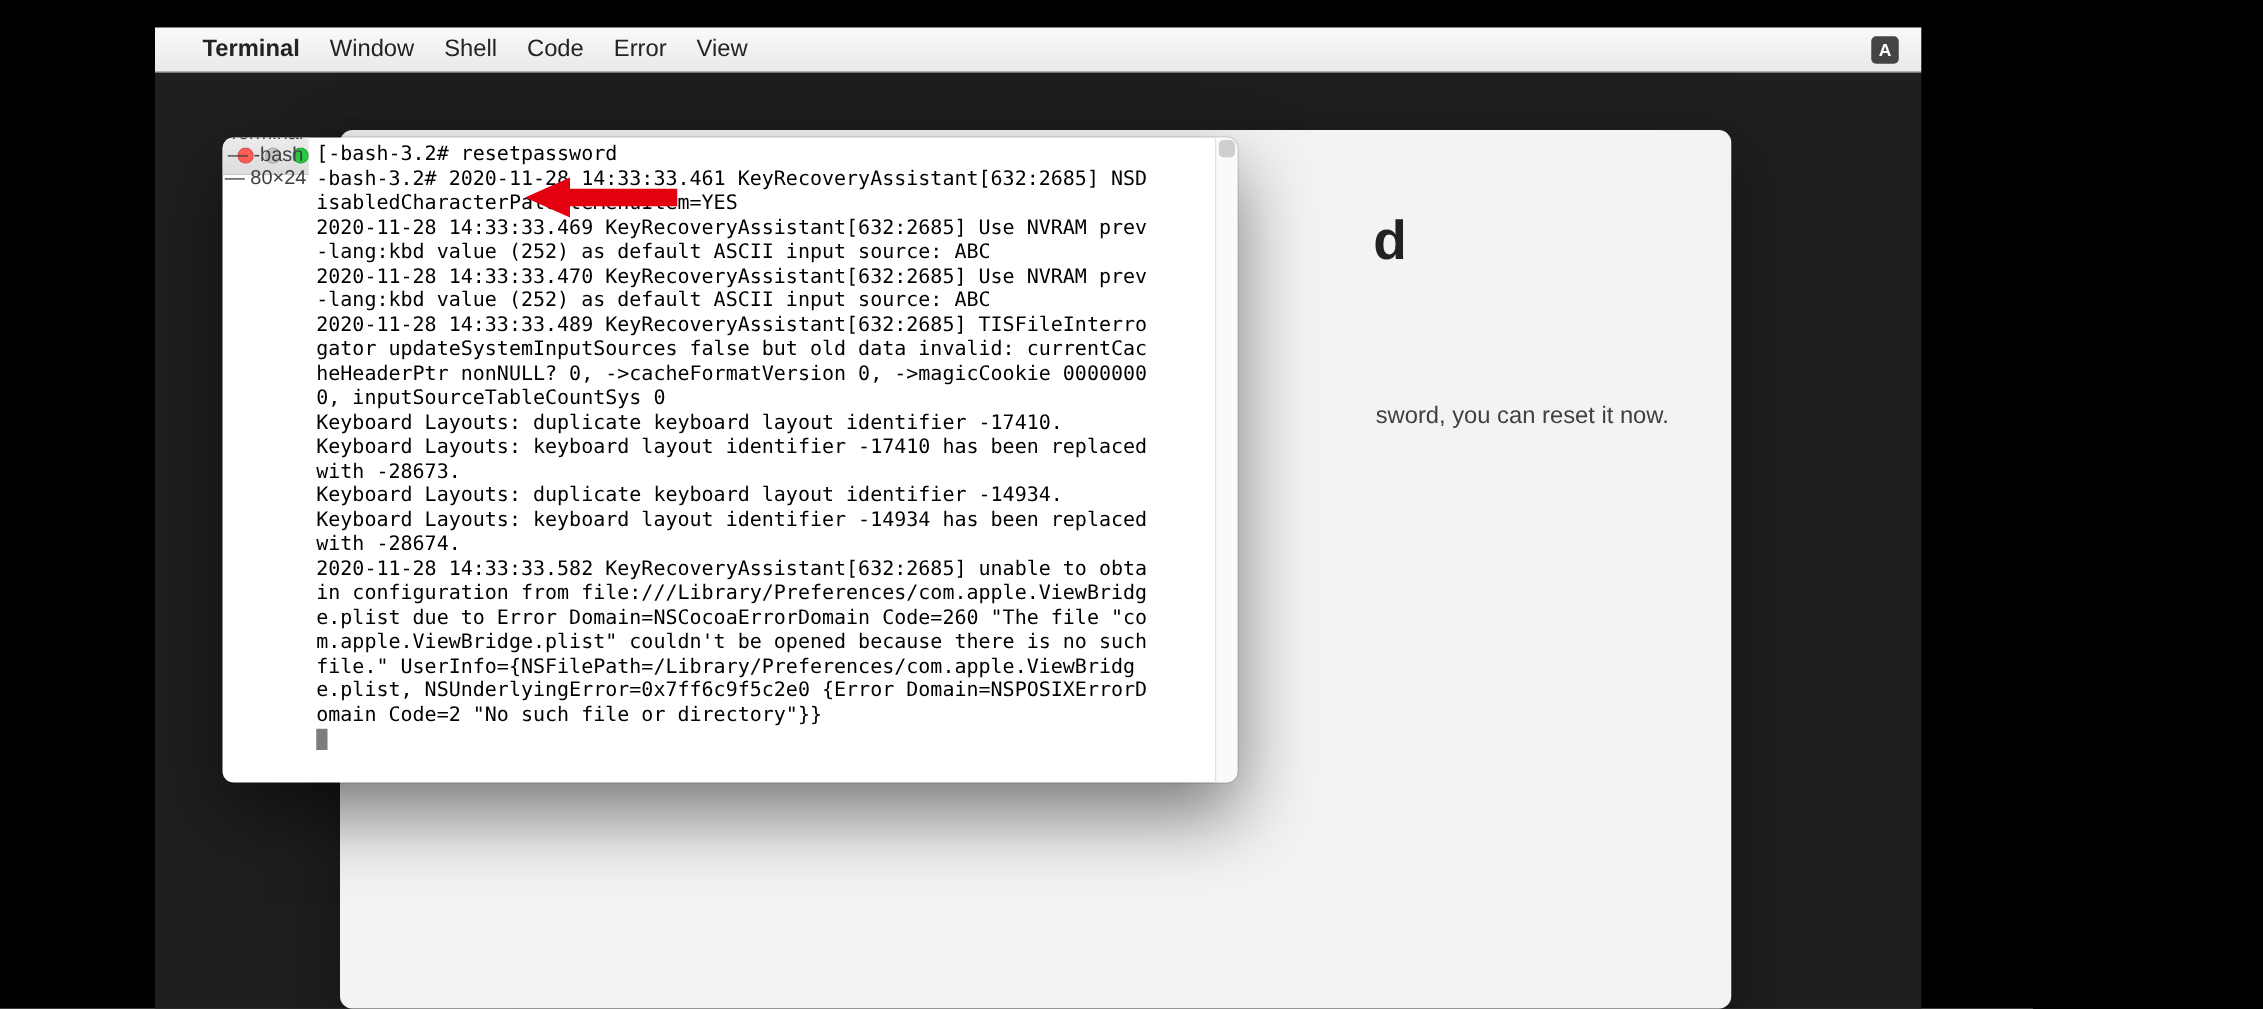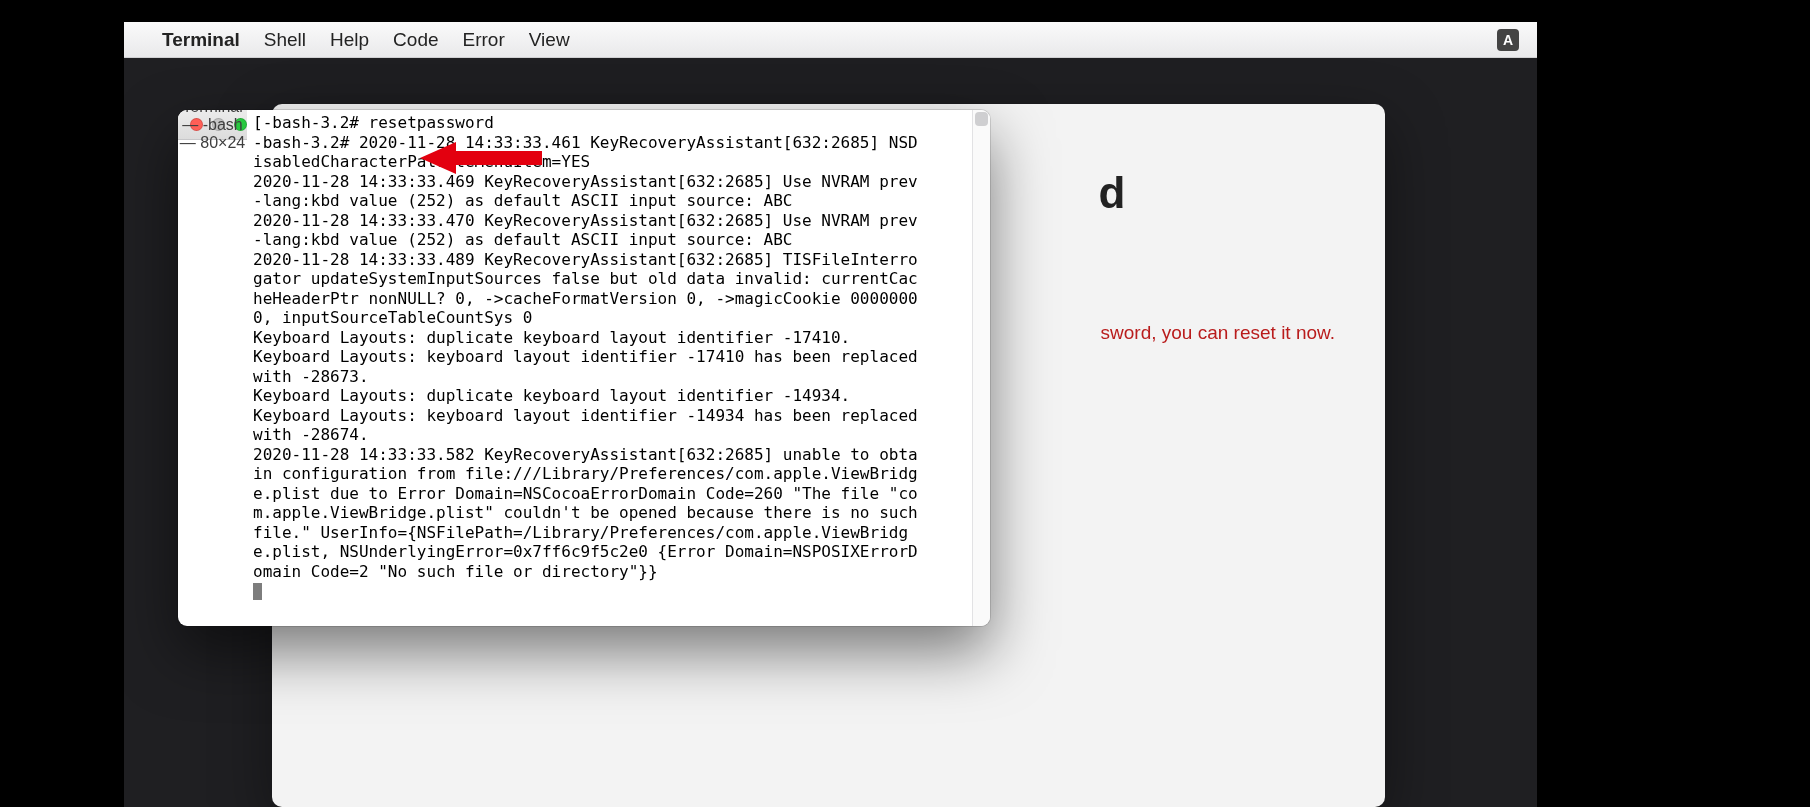--- a/index.html
+++ b/index.html
@@ -65,21 +65,21 @@
       font-size: 44px;
       font-weight: 600;
       color: #222;
       letter-spacing: -0.5px;
     }
     .bg-window .bg-sub {
       position: absolute;
       right: 50px;
       top: 218px;
       font-size: 19px;
-      color: #b91c1c;
+      color: #404040;
       margin-left: 44px;
     }
     .terminal-window {
       position: absolute;
       left: 54px;
       top: 88px;
       width: 812px;
       height: 516px;
       background: #fff;
       border-radius: 9px;
@@ -153,22 +153,22 @@
     }
   </style>
 </head>
 <body>
 
 <div class="desktop-region">
 
   <div class="menu-bar">
     <span class="apple-logo"></span>
     <span class="app-name">Terminal</span>
+    <span class="menu-item">Window</span>
     <span class="menu-item">Shell</span>
-    <span class="menu-item">Help</span>
     <span class="menu-item">Code</span>
     <span class="menu-item">Error</span>
     <span class="menu-item">View</span>
     <div class="menu-right">
       <div class="input-indicator">A</div>
     </div>
   </div>
 
   <div class="bg-window">
     <div class="bg-title-partial">d</div>

